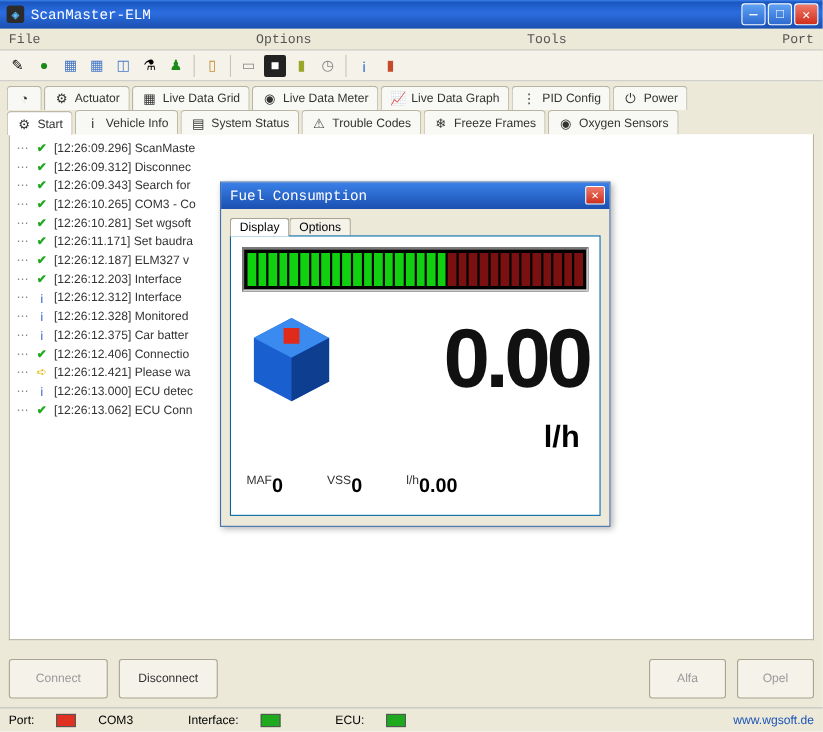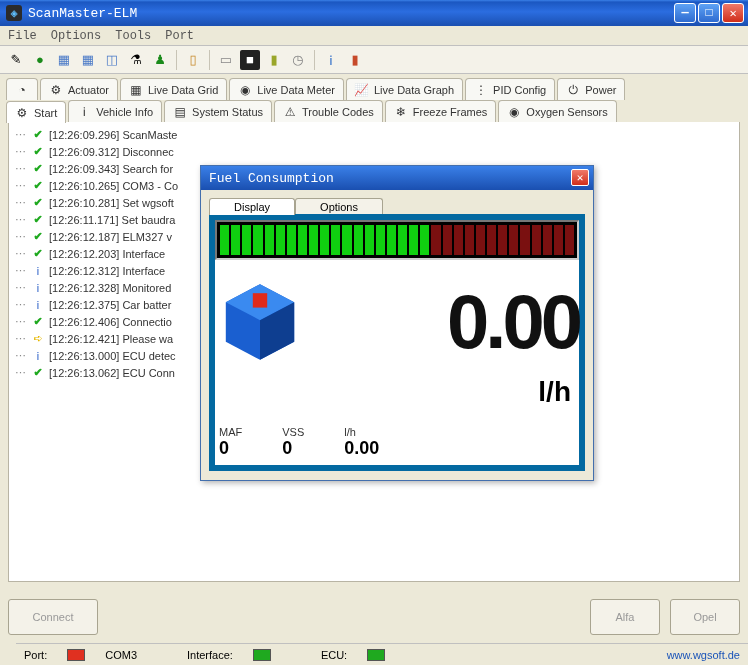--- a/index.html
+++ b/index.html
@@ -30,21 +30,21 @@
   .titlebar .appicon span{color:#5fc0ff;font-size:12px;font-weight:bold;}
   .win-controls { position:absolute; right:4px; top:3px; display:flex; gap:2px;}
   .win-btn {
     width:22px;height:20px;border:1px solid #fff;background:linear-gradient(#5ea2f5,#2e6bd0);
     border-radius:3px;display:flex;align-items:center;justify-content:center;color:#fff;font-weight:bold;font-size:12px;
   }
   .win-btn.close{background:linear-gradient(#f07a6a,#d02e1a);}
 
   .menubar {
     height:20px;background:#ece9d8;display:flex;align-items:center;gap:14px;padding:0 8px;
-    color:#555; border-bottom:1px solid #c0c0c0;font-family:"Courier New",monospace;font-size:12px;
+    color:#555; border-bottom:1px solid #c0c0c0;font-family:"Courier New",monospace;font-size:12px;justify-content:space-between;
   }
   .menubar span{cursor:default;}
 
   .toolbar {
     height:28px;background:#f4f2e9;display:flex;align-items:center;gap:4px;padding:0 6px;
     border-bottom:1px solid #c0c0c0;
   }
   .tbtn{width:20px;height:20px;display:flex;align-items:center;justify-content:center;border:1px solid transparent;border-radius:2px;font-size:13px;}
   .tbsep{width:1px;height:20px;background:#c8c4b6;margin:0 2px;}
 
@@ -71,58 +71,58 @@
 
   .bottom-bar{position:absolute;left:8px;right:8px;bottom:30px;display:flex;gap:10px;align-items:center;}
   .btn{
     height:36px;padding:0 16px;background:#f4f2e9;border:1px solid #a8a490;border-radius:3px;
     font-size:11px;color:#333;display:flex;align-items:center;justify-content:center;min-width:90px;
   }
   .btn.disabled{color:#999;}
   .spacer{flex:1;}
 
   .statusbar{
-    position:absolute;left:16px;right:0;bottom:0;height:22px;background:#ece9d8;border-top:1px solid #c0c0c0;
+    position:absolute;left:0;right:0;bottom:0;height:22px;background:#ece9d8;border-top:1px solid #c0c0c0;
     display:flex;align-items:center;padding:0 8px;gap:20px;font-size:11px;
   }
   .statusbox{width:18px;height:12px;border:1px solid #555;}
   .statusbox.red{background:#e03020;}
   .statusbox.green{background:#1fa91f;}
   .statuslink{color:#1a54b8;margin-left:auto;text-decoration:none;}
 
   
   .dialog{
-    position:absolute;left:200px;top:165px;width:394px;background:#ece9d8;border:1px solid #436fad;
+    position:absolute;left:200px;top:165px;width:355px;background:#ece9d8;border:1px solid #436fad;
     box-shadow:2px 2px 6px rgba(0,0,0,.3);
   }
   .dlg-title{
     height:24px;background:linear-gradient(to bottom,#3a80e8,#1a4fb0);display:flex;align-items:center;
     color:#fff;padding-left:8px;font-family:"Courier New",monospace;font-size:13px;position:relative;
   }
   .dlg-close{
     position:absolute;right:4px;top:3px;width:18px;height:17px;background:linear-gradient(#f07a6a,#d02e1a);
     border:1px solid #fff;border-radius:2px;display:flex;align-items:center;justify-content:center;color:#fff;font-weight:bold;font-size:11px;
   }
   .dlg-body{padding:8px;}
   .dlg-tabs{display:flex;gap:0;}
   .dlg-tab{
-    border:1px solid #a8a490;border-bottom:none;background:#f4f2e9;padding:2px 24px;border-radius:3px 3px 0 0;font-size:11px;
+    border:1px solid #a8a490;border-bottom:none;background:#f4f2e9;padding:2px 8px;border-radius:3px 3px 0 0;font-size:11px;
   }
   .dlg-tab.active{background:#fff;position:relative;z-index:2;}
-  .dlg-frame{border:6px solid #0369a1;background:#fff;padding:0;position:relative;top:-1px;}
+  .dlg-frame{border:1px solid #0369a1;background:#fff;padding:10px;position:relative;top:-1px;}
   .bargraph{display:flex;gap:2px;height:40px;margin-bottom:12px;border:2px inset #ccc;padding:3px;background:#000;}
   .bargraph .seg{flex:1;}
   .bargraph .seg.g{background:#10d010;}
   .bargraph .seg.r{background:#7a1010;}
   .gauge-row{display:flex;align-items:center;gap:6px;height:100px;}
   .logo-cube{width:90px;height:90px;position:relative;}
   .bigval{font-size:76px;font-weight:900;color:#111;letter-spacing:-4px;line-height:1;}
   .unit{font-size:28px;font-weight:700;text-align:right;margin-top:4px;padding-right:8px;}
   .stats{display:flex;gap:40px;margin-top:12px;padding:6px 4px;}
-  .stat{display:flex;flex-direction:column;}
+  .stat{display:flex;flex-direction:row;}
   .stat-label{font-size:11px;color:#333;}
   .stat-val{font-size:18px;font-weight:700;}
 </style>
 </head>
 <body>
 
 <div class="titlebar">
   <div class="appicon">
       <span>◈</span>
     </div>
@@ -293,20 +293,21 @@
       <div class="log-item">
         <span class="log-dash">⋯</span>
         <span class="log-icon check">✔</span>
         <span>[12:26:13.062] ECU Conn</span>
       </div>
     </div>
 </div>
 
 <div class="bottom-bar">
   <div class="btn disabled">Connect</div>
+  <div class="btn">Disconnect</div>
   <div class="spacer"></div>
   <div class="btn disabled" style="min-width:70px">Alfa</div>
   <div class="btn disabled" style="min-width:70px">Opel</div>
 </div>
 
 <div class="statusbar">
   <span>Port:</span>
   <div class="statusbox red"></div>
   <span>COM3</span>
   <span style="width:10px"></span>

